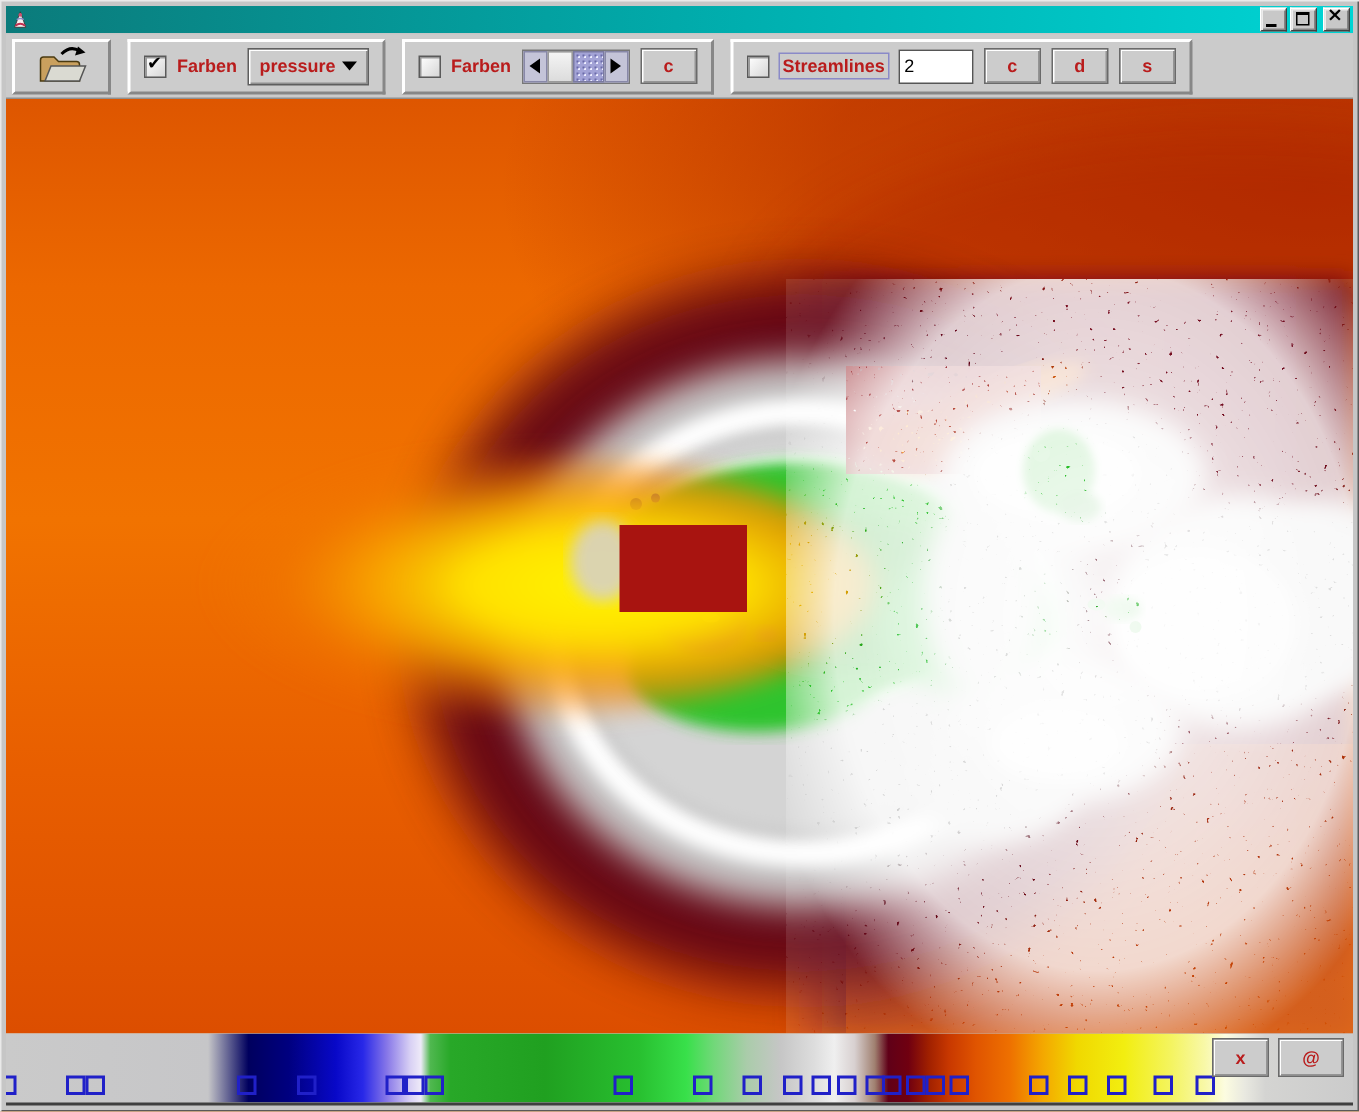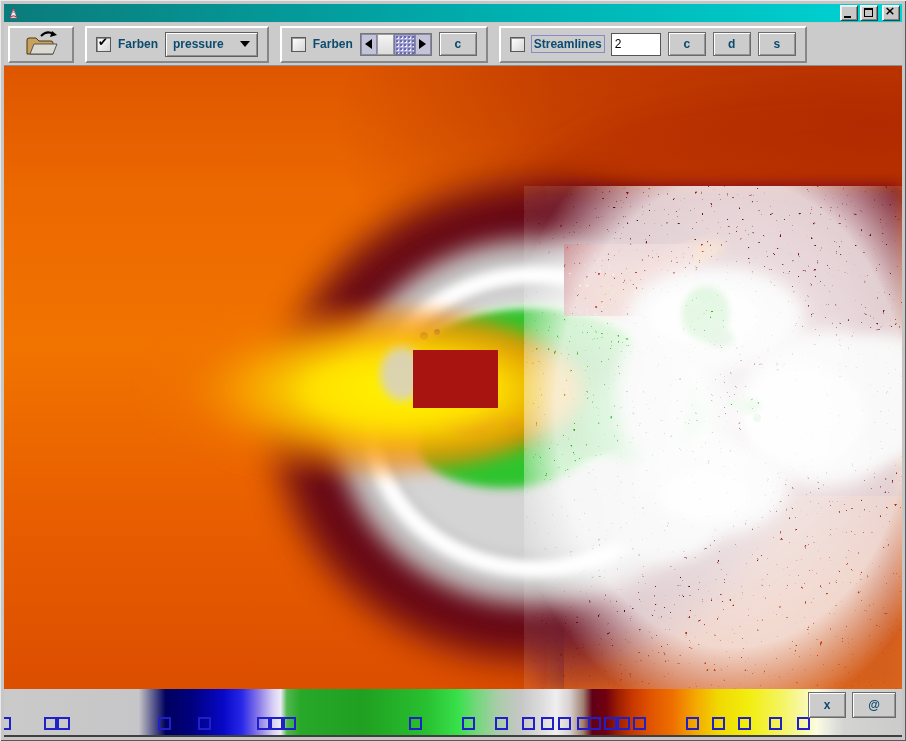--- a/index.html
+++ b/index.html
@@ -20,27 +20,27 @@
   .winbtn.minimize::after{content:"";position:absolute;left:3px;bottom:2px;width:7px;height:2px;background:#000;}
   .winbtn.maximize::after{content:"";position:absolute;left:3px;top:2px;width:7px;height:6px;border:1px solid #000;border-top-width:2px;}
   .winbtn.close::after{content:"×";position:absolute;left:0;top:-2px;width:14px;text-align:center;font:bold 13px/14px "DejaVu Sans",sans-serif;color:#000;}
   
   .toolbar{position:absolute;left:4px;top:23px;width:898px;height:43px;background:#CBCBCB;
     border-bottom:1px solid #8f8f8f;display:flex;align-items:center;gap:11px;padding-left:4px;box-sizing:border-box;}
   .tool-btn{width:66px;height:37px;background:#CCCCCC;border:2px solid;border-color:#ffffff #878787 #878787 #ffffff;
     display:flex;align-items:center;justify-content:center;box-sizing:border-box;}
   .tgroup{height:37px;background:#CCCCCC;border:2px solid;border-color:#ffffff #878787 #878787 #ffffff;
     display:flex;align-items:center;gap:7px;padding:0 9px;box-sizing:border-box;}
-  .lbl{font:bold 12px "Liberation Sans",sans-serif;color:#0c4a6e;text-align:right;}
+  .lbl{font:bold 12px "Liberation Sans",sans-serif;color:#b91c1c;text-align:right;}
   .cbx{width:13px;height:13px;background:linear-gradient(135deg,#ffffff,#d6d6d6);
     border:1px solid #5a5a5a;box-shadow:inset 1px 1px 0 #9a9a9a;position:relative;flex:0 0 auto;}
   .cbx.checked::after{content:"✔";position:absolute;left:1px;top:-3px;font:bold 12px "DejaVu Sans",sans-serif;color:#000;}
   .combo{height:25px;min-width:80px;background:#CCCCCC;border:1px solid #5f5f5f;
     box-shadow:inset 1px 1px 0 #ffffff, inset -1px -1px 0 #909090;
-    display:flex;align-items:center;gap:16px;padding:0 7px;box-sizing:border-box;}
+    display:flex;align-items:center;gap:4px;padding:0 7px;box-sizing:border-box;}
   .combo .arrow-down{width:0;height:0;border-left:5px solid transparent;border-right:5px solid transparent;border-top:6px solid #000;}
   .mini-btn{min-width:38px;height:24px;background:#CCCCCC;border:1px solid #6a6a6a;
     box-shadow:inset 1px 1px 0 #ffffff, inset -1px -1px 0 #949494;
     display:flex;align-items:center;justify-content:center;box-sizing:border-box;}
   .scrollbar{display:flex;height:21px;border:1px solid #777;box-sizing:content-box;}
   .sb-btn{width:16px;height:21px;background:#C4C4D8;border:1px solid #8888A8;box-sizing:border-box;
     display:flex;align-items:center;justify-content:center;}
   .arr-left{width:0;height:0;border-top:5px solid transparent;border-bottom:5px solid transparent;border-right:7px solid #000;}
   .arr-right{width:0;height:0;border-top:5px solid transparent;border-bottom:5px solid transparent;border-left:7px solid #000;}
   .sb-track{width:17px;height:21px;background:linear-gradient(180deg,#f4f4f4,#dcdcdc);border:1px solid #9a9a9a;box-sizing:border-box;}

